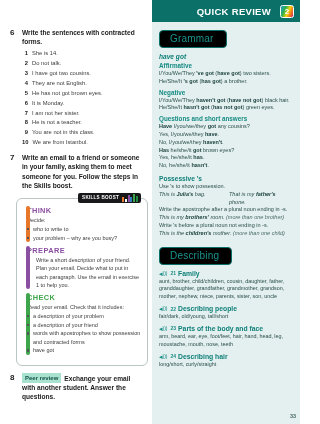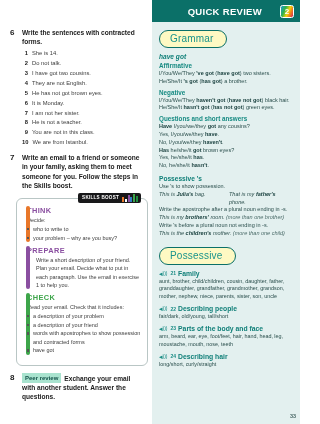--- a/index.html
+++ b/index.html
@@ -17,21 +17,21 @@
   }
 
   
   .header {
     position: absolute;
     left: 152px; top: 0;
     width: 148px; height: 22px;
     background: #0b7068;
     display: flex; align-items: center; justify-content: flex-end;
     padding-right: 6px;
-    gap: 18px;
+    gap: 9px;
   }
   .header-title {
     color: #ffffff;
     font-size: 9.5px;
     font-weight: bold;
     letter-spacing: 0.3px;
   }
   .unit-badge {
     width: 14px; height: 13px;
     border-radius: 2.5px;
@@ -47,22 +47,22 @@
     position: absolute;
     left: 152px; top: 22px;
     width: 148px; height: 402px;
     background: #e3f0ef;
   }
   .panel-inner { padding: 6px 7px 0 7px; }
 
   .section-head {
     display: inline-block;
     border: 1px solid #0b7068;
-    border-radius: 9px;
-    background: #fef9c3;
+    border-radius: 4px;
+    background: #000000;
     color: #19938c;
     font-size: 10px;
     font-weight: normal;
     padding: 2px 12px 3px 10px;
     margin-bottom: 5px;
     letter-spacing: 0.2px;
   }
   .gr-topic {
     color: #0f7f78;
     font-size: 6.6px;
@@ -311,21 +311,21 @@
             <div class="gr-line">Write the apostrophe after a plural noun ending in -s.</div>
             <div class="gr-line ital-ex"><i>This is my <b>brothers'</b> room. <span class="note">(more than one brother)</span></i></div>
           </div>
           <div>
             <div class="gr-line">Write 's before a plural noun not ending in -s.</div>
             <div class="gr-line ital-ex"><i>This is the <b>children's</b> mother. <span class="note">(more than one child)</span></i></div>
           </div>
         </div>
 
       <div class="vocab-wrap">
-        <div class="section-head">Possessive</div>
+        <div class="section-head">Describing</div>
         <div id="vocab-groups">
             <div class="vocab-group">
               <div class="vocab-title">
                 <span class="audio-icon">
                   <span class="spk">◂</span>
                   <span style="font-size:5px">)))</span>
                 </span>
                 <span class="audio-num">21</span>
                 <span class="vocab-label">Family</span>
               </div>

